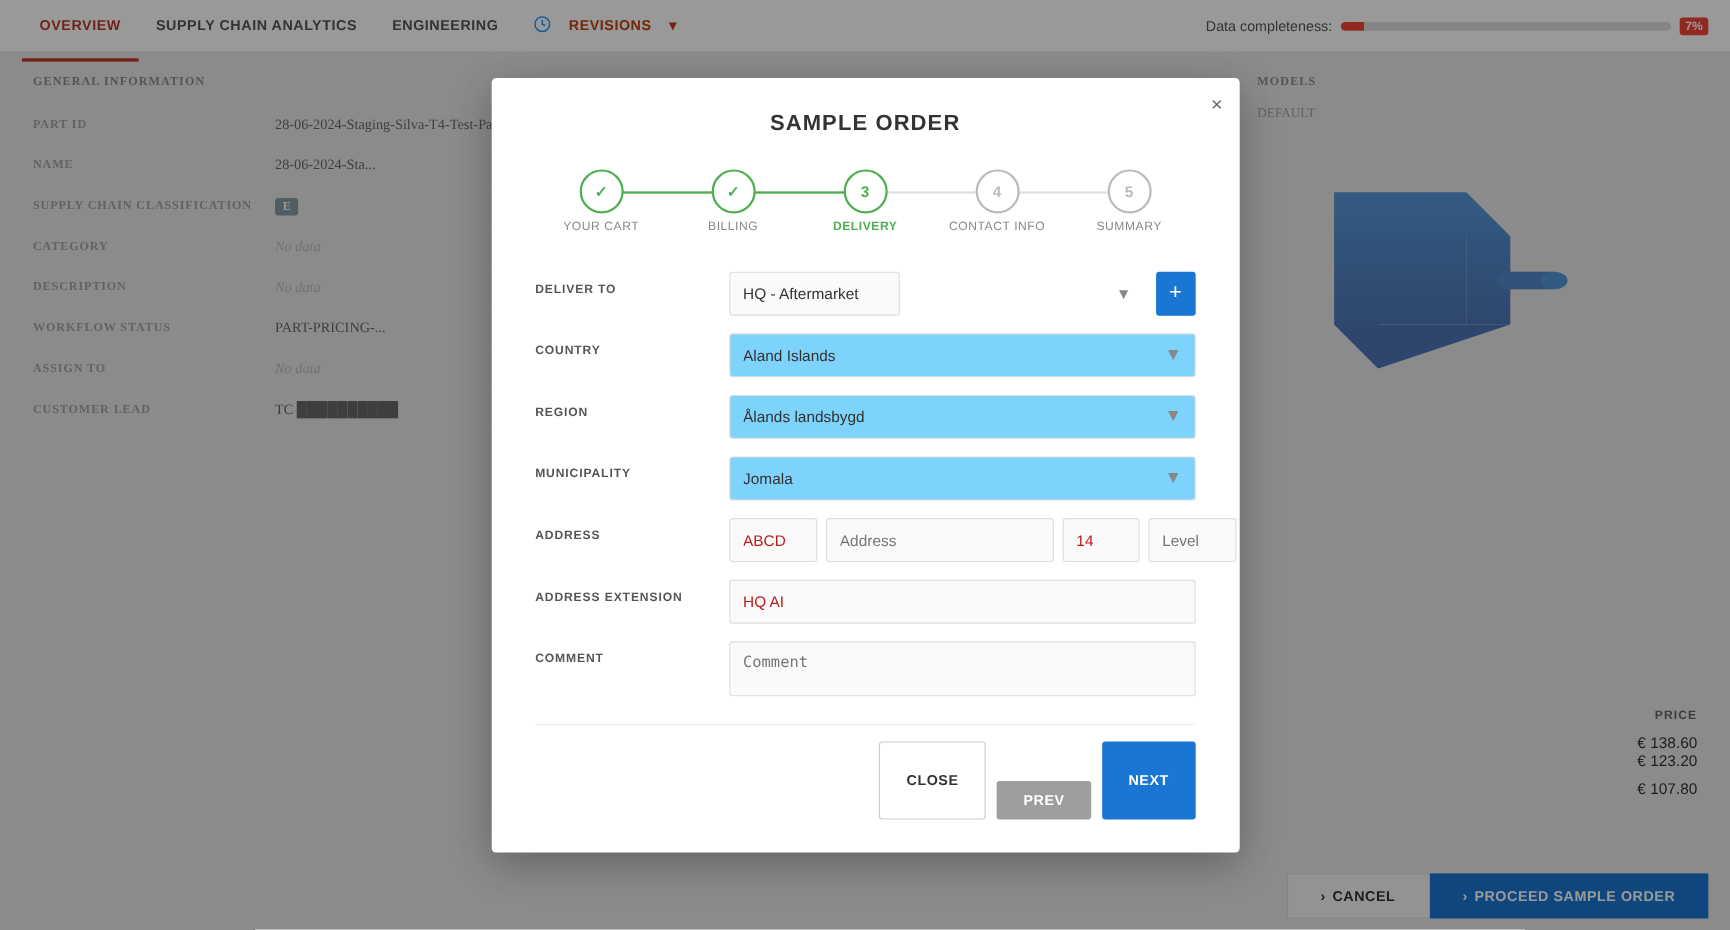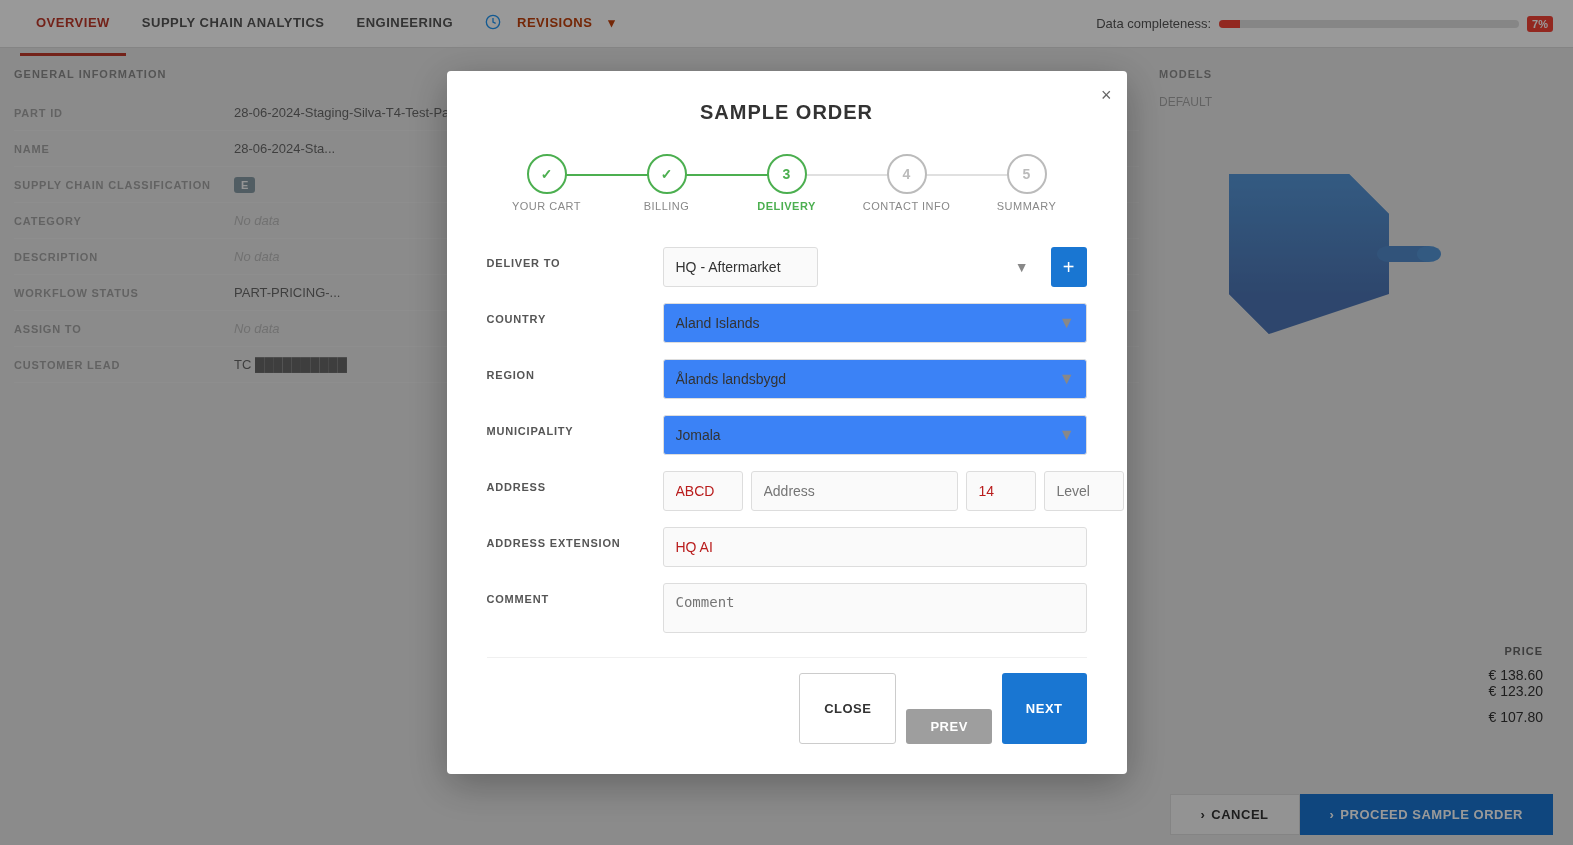--- a/index.html
+++ b/index.html
@@ -26,21 +26,21 @@
     .completeness-bar {
       width: 300px; height: 8px; background: #e0e0e0; border-radius: 4px; overflow: hidden;
     }
     .completeness-fill { height: 100%; background: #f44336; width: 7%; }
     .completeness-badge {
       background: #f44336; color: #fff; border-radius: 3px;
       font-size: 11px; font-weight: bold; padding: 2px 5px;
     }
 
     
-    .bg-content { padding: 20px 14px; opacity: 0.7; }
+    .bg-content { padding: 20px 30px; opacity: 0.7; font-family: Liberation Serif, serif; }
     .section-header { font-size: 11px; font-weight: 700; color: #666; letter-spacing: 1px; margin-bottom: 15px; text-transform: uppercase; }
     .field-row { display: flex; align-items: center; padding: 10px 0; border-bottom: 1px solid #f0f0f0; }
     .field-label { font-size: 11px; font-weight: 700; color: #888; letter-spacing: 0.8px; text-transform: uppercase; width: 220px; }
     .field-value { font-size: 13px; color: #333; }
     .field-value.no-data { color: #aaa; font-style: italic; }
     .supply-badge { background: #607d8b; color: #fff; font-size: 11px; padding: 2px 7px; border-radius: 3px; font-weight: bold; }
 
     
     .bg-two-col { display: flex; gap: 0; }
     .bg-left { flex: 1; padding-right: 20px; }
@@ -127,21 +127,21 @@
       background: #1976d2; color: #fff; border: none; border-radius: 3px;
       width: 36px; height: 40px; font-size: 20px; cursor: pointer;
       display: flex; align-items: center; justify-content: center;
       flex-shrink: 0;
     }
 
     .select-full { position: relative; }
     .select-full select {
       width: 100%; height: 40px; border: 1px solid #ddd; border-radius: 3px;
       padding: 0 35px 0 12px; font-size: 14px; color: #333;
-      background: #3b82f6; appearance: none; cursor: pointer;
+      background: #7dd3fc; appearance: none; cursor: pointer;
     }
     .select-full .arrow {
       position: absolute; right: 12px; top: 50%; transform: translateY(-50%);
       color: #888; pointer-events: none;
     }
 
     .address-group { display: flex; gap: 8px; }
     .form-input {
       height: 40px; border: 1px solid #ddd; border-radius: 3px;
       padding: 0 12px; font-size: 14px; color: #b91c1c; background: #fafafa;

